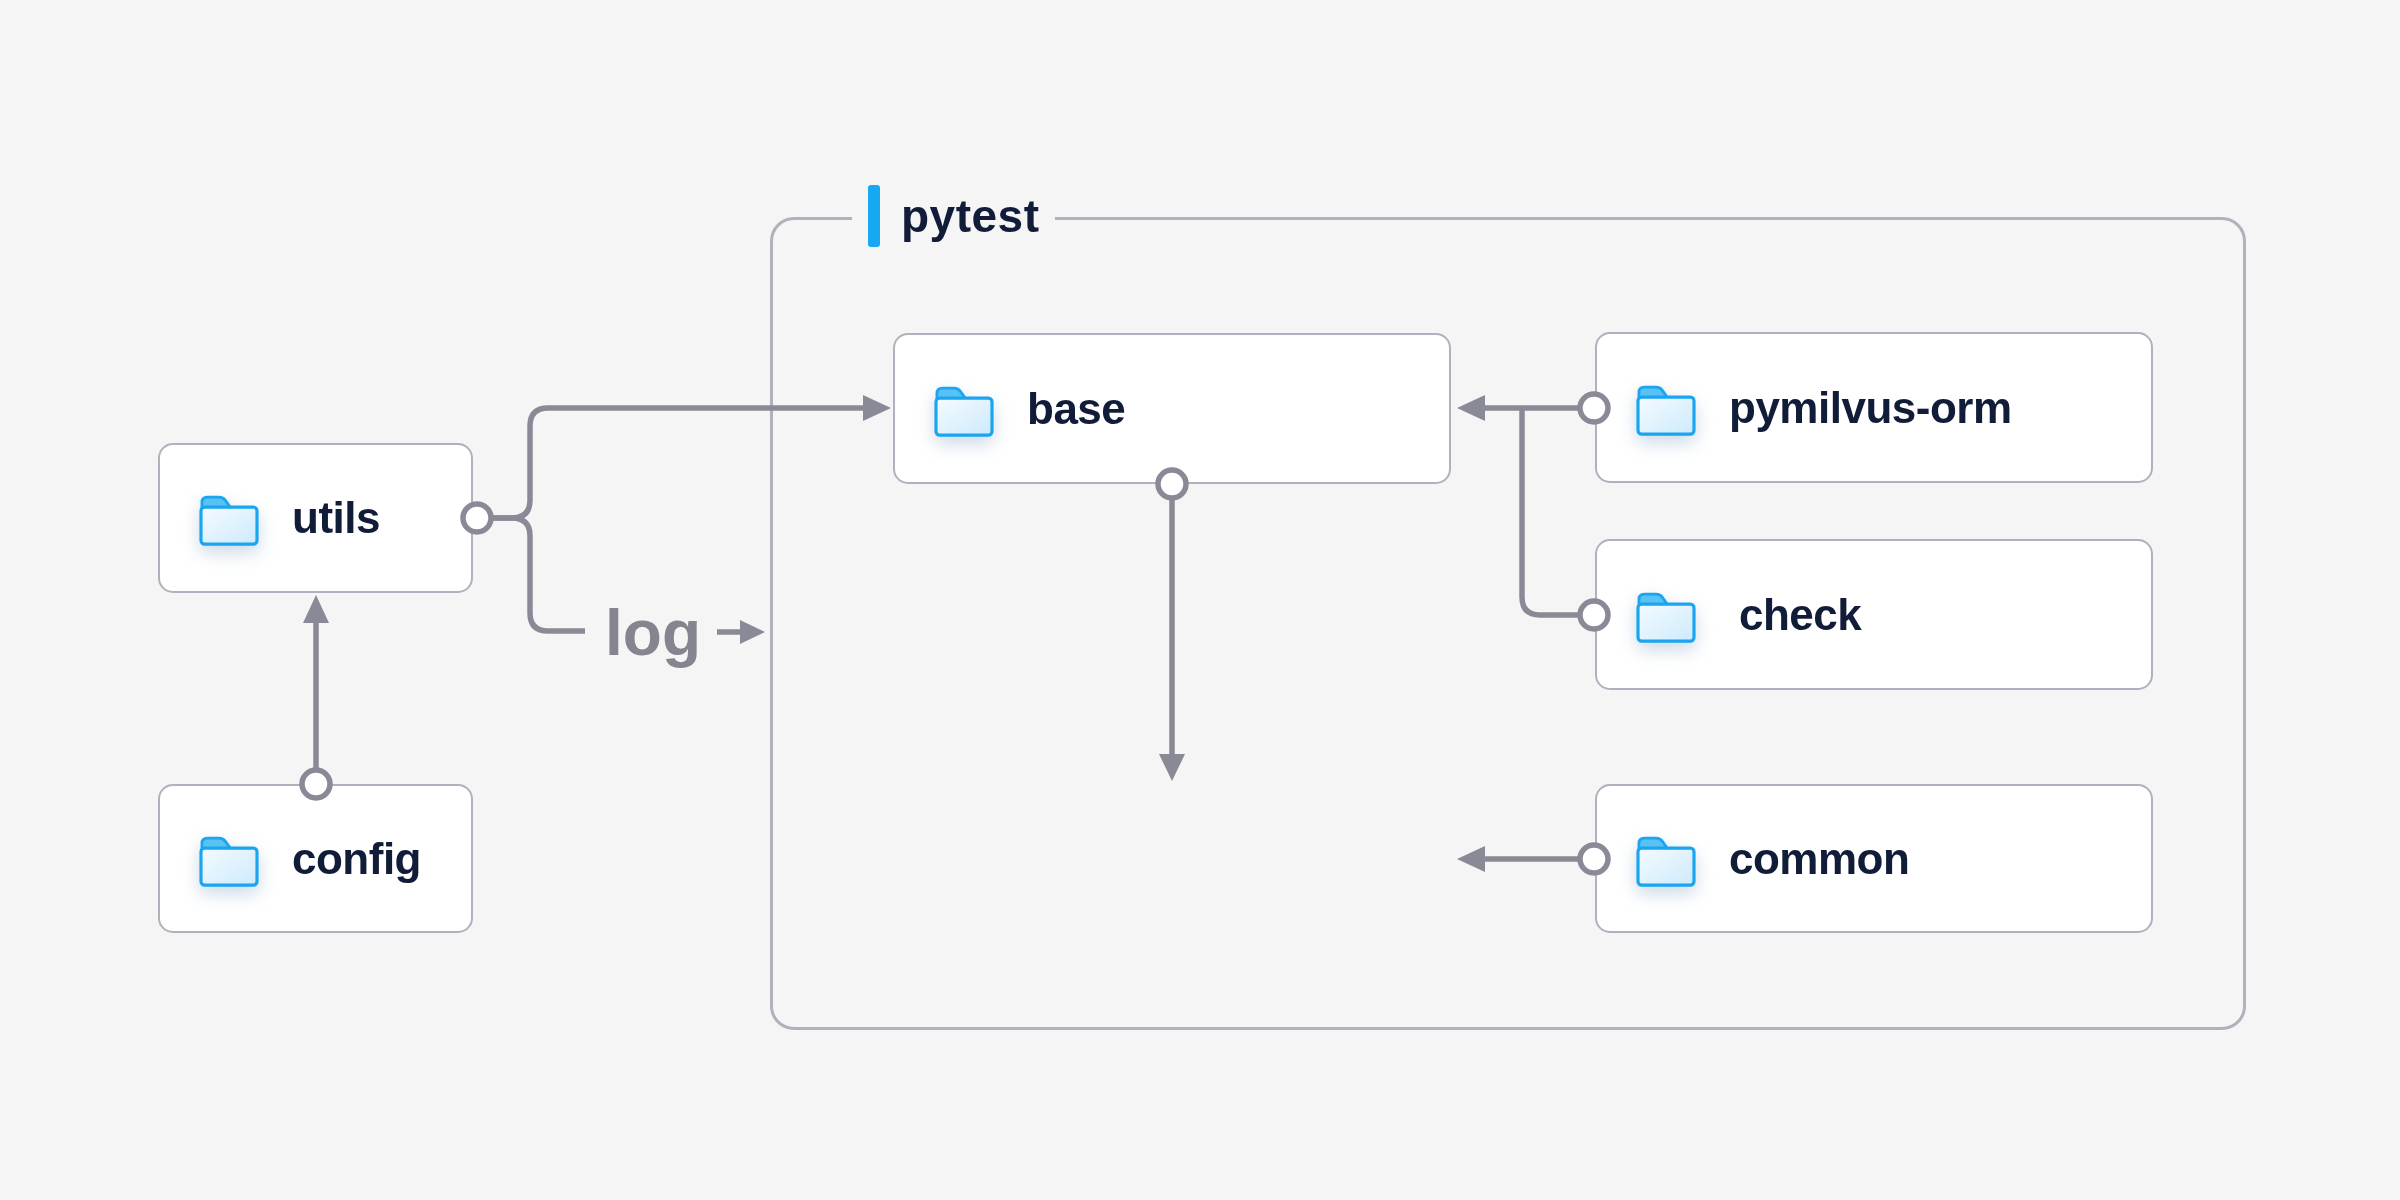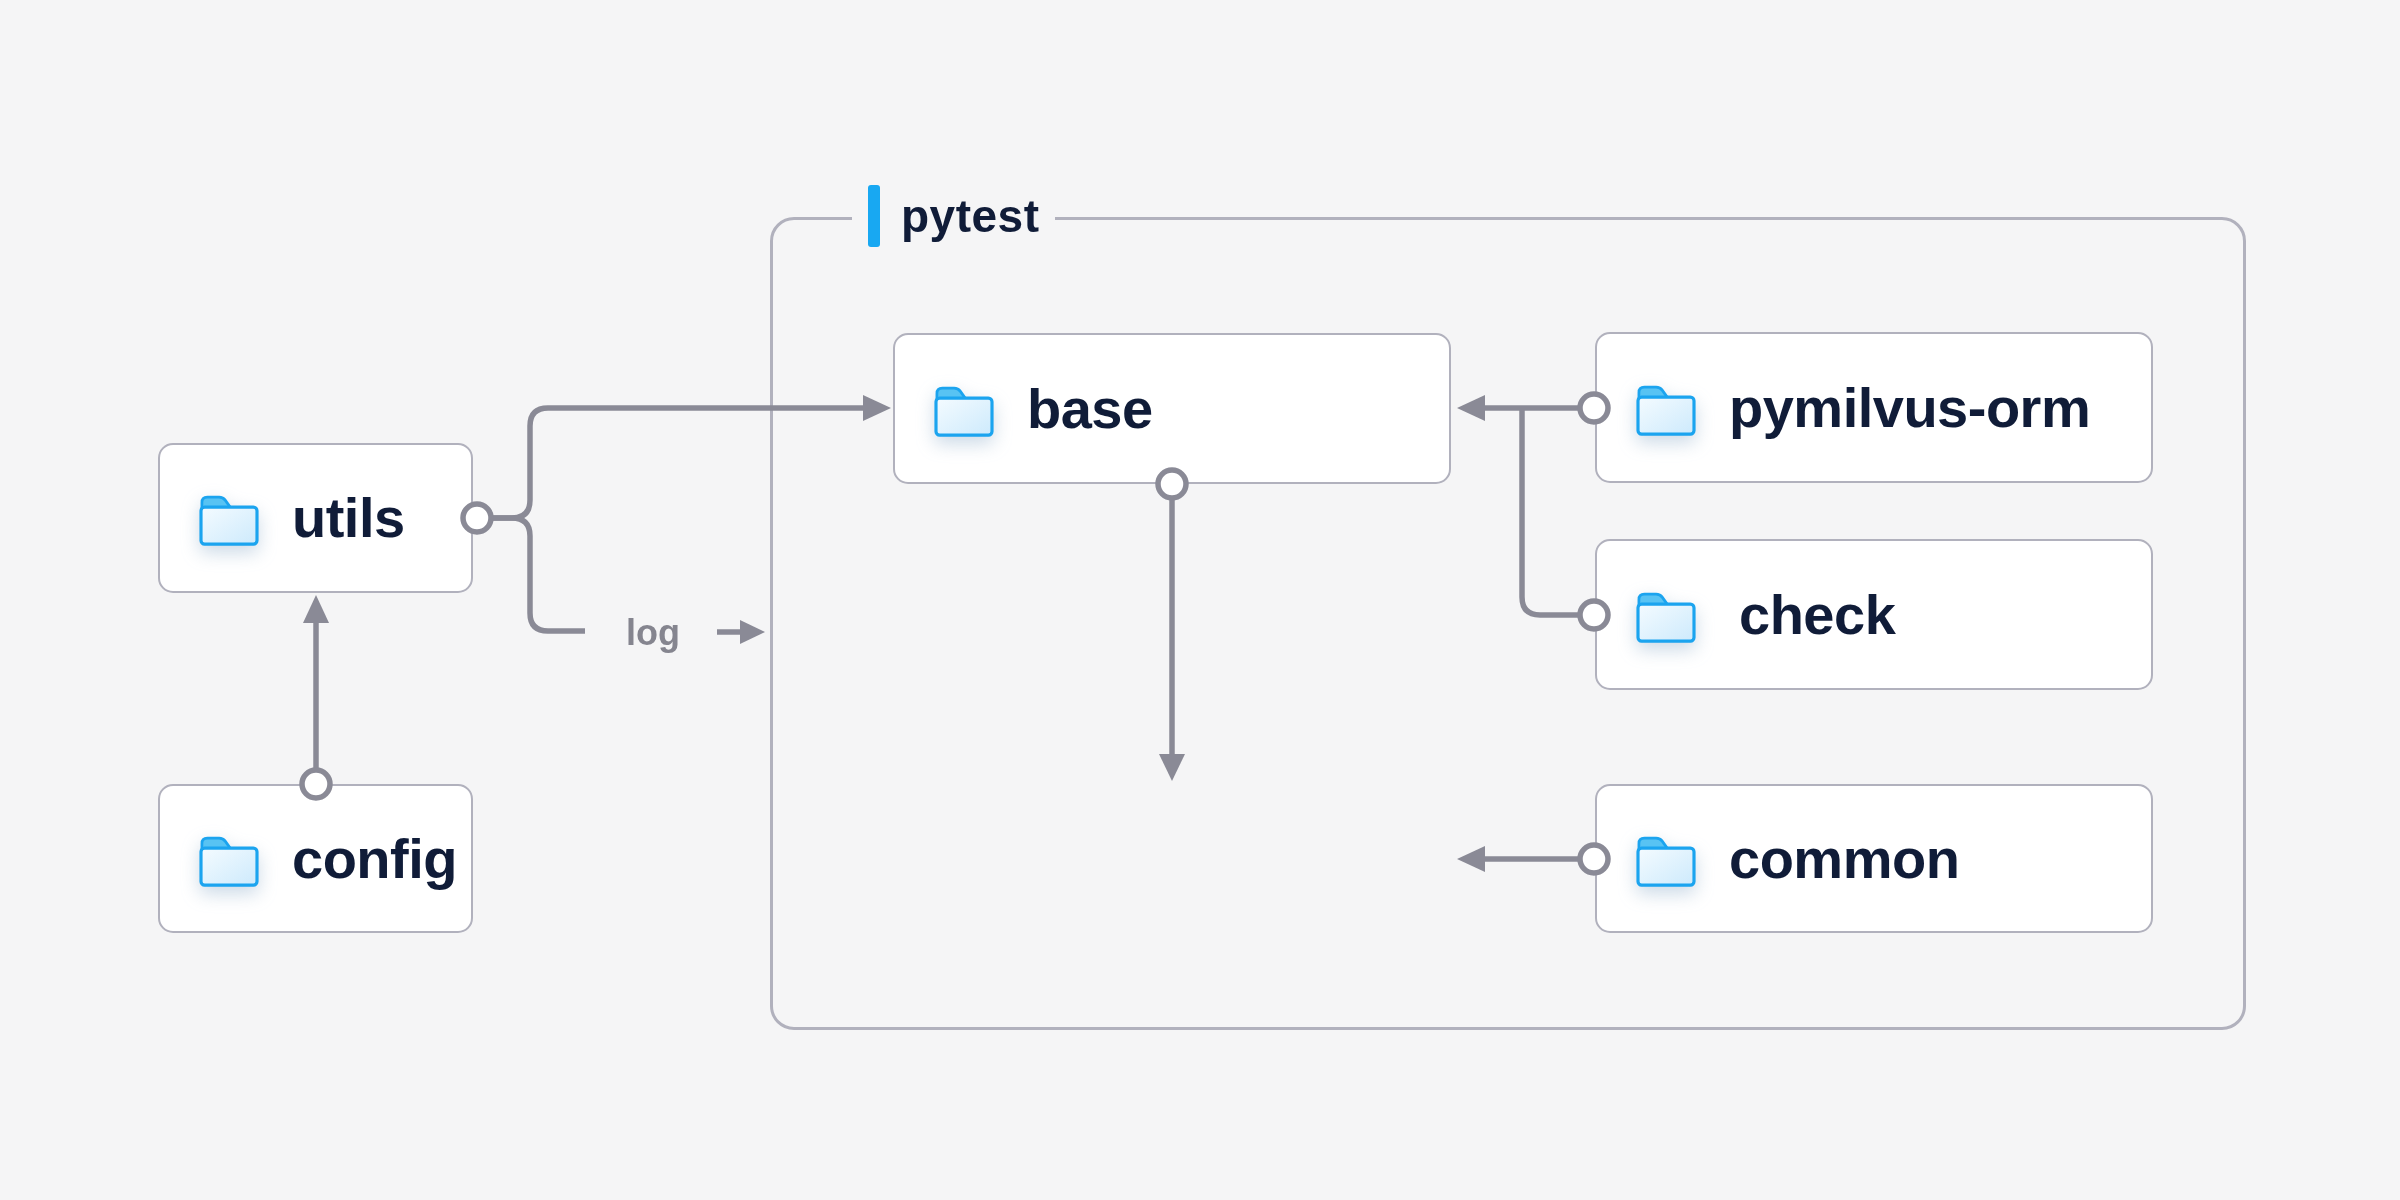--- a/index.html
+++ b/index.html
@@ -10,39 +10,39 @@
   .group{position:absolute;left:770px;top:217px;width:1476px;height:813px;
          border:3px solid #b1b1bd;border-radius:24px;box-sizing:border-box;z-index:1;}
   .group-label{position:absolute;left:852px;top:184px;height:64px;display:flex;align-items:center;
          gap:21px;padding:0 16px;background:#f5f5f6;z-index:4;}
   .accent-bar{display:block;width:12px;height:62px;border-radius:3px;background:#18a8f2;}
   .group-label-text{font-size:46px;font-weight:700;color:#101c38;letter-spacing:0.5px;line-height:1;}
 
   
   .node{position:absolute;background:#ffffff;border:2.5px solid #b1b1bd;border-radius:15px;
         box-sizing:border-box;display:flex;align-items:center;padding-left:36px;gap:30px;z-index:2;}
-  .node-label{font-size:56px;font-weight:700;color:#101c38;line-height:1;letter-spacing:-0.5px;}
+  .node-label{font-size:44px;font-weight:700;color:#101c38;line-height:1;letter-spacing:-0.5px;}
   .folder{width:66px;height:56px;flex:0 0 auto;filter:drop-shadow(0px 7px 9px rgba(110,150,185,0.35));}
 
   .node-utils    {left:158px; top:443px; width:315px; height:150px;}
   .node-config   {left:158px; top:784px; width:315px; height:149px;}
   .node-base     {left:893px; top:333px; width:558px; height:151px;}
   .node-testcases{left:893px; top:783px; width:558px; height:150px;}
   .node-pymilvus {left:1595px;top:332px; width:558px; height:151px;}
   .node-check    {left:1595px;top:539px; width:558px; height:151px;gap:40px;}
   .node-common   {left:1595px;top:784px; width:558px; height:149px;}
 
   
   .wires{position:absolute;left:0;top:0;width:2400px;height:1200px;z-index:3;pointer-events:none;}
   .wire{stroke:#8a8a96;stroke-width:5.5px;fill:none;}
   .head{fill:#8a8a96;stroke:none;}
   .dot{fill:#ffffff;stroke:#8a8a96;stroke-width:5.5px;}
 
   .edge-label{position:absolute;left:603px;top:601px;width:100px;text-align:center;
-        font-size:36px;font-weight:600;color:#85858f;line-height:64px;z-index:3;}
+        font-size:64px;font-weight:600;color:#85858f;line-height:64px;z-index:3;}
 </style>
 </head>
 <body>
 
 <div class="canvas">
 
   <svg width="0" height="0" style="position:absolute" aria-hidden="true">
     <defs>
       <linearGradient id="fgrad" x1="0" y1="0" x2="1" y2="1">
         <stop offset="0" stop-color="#f4fbff"></stop>

